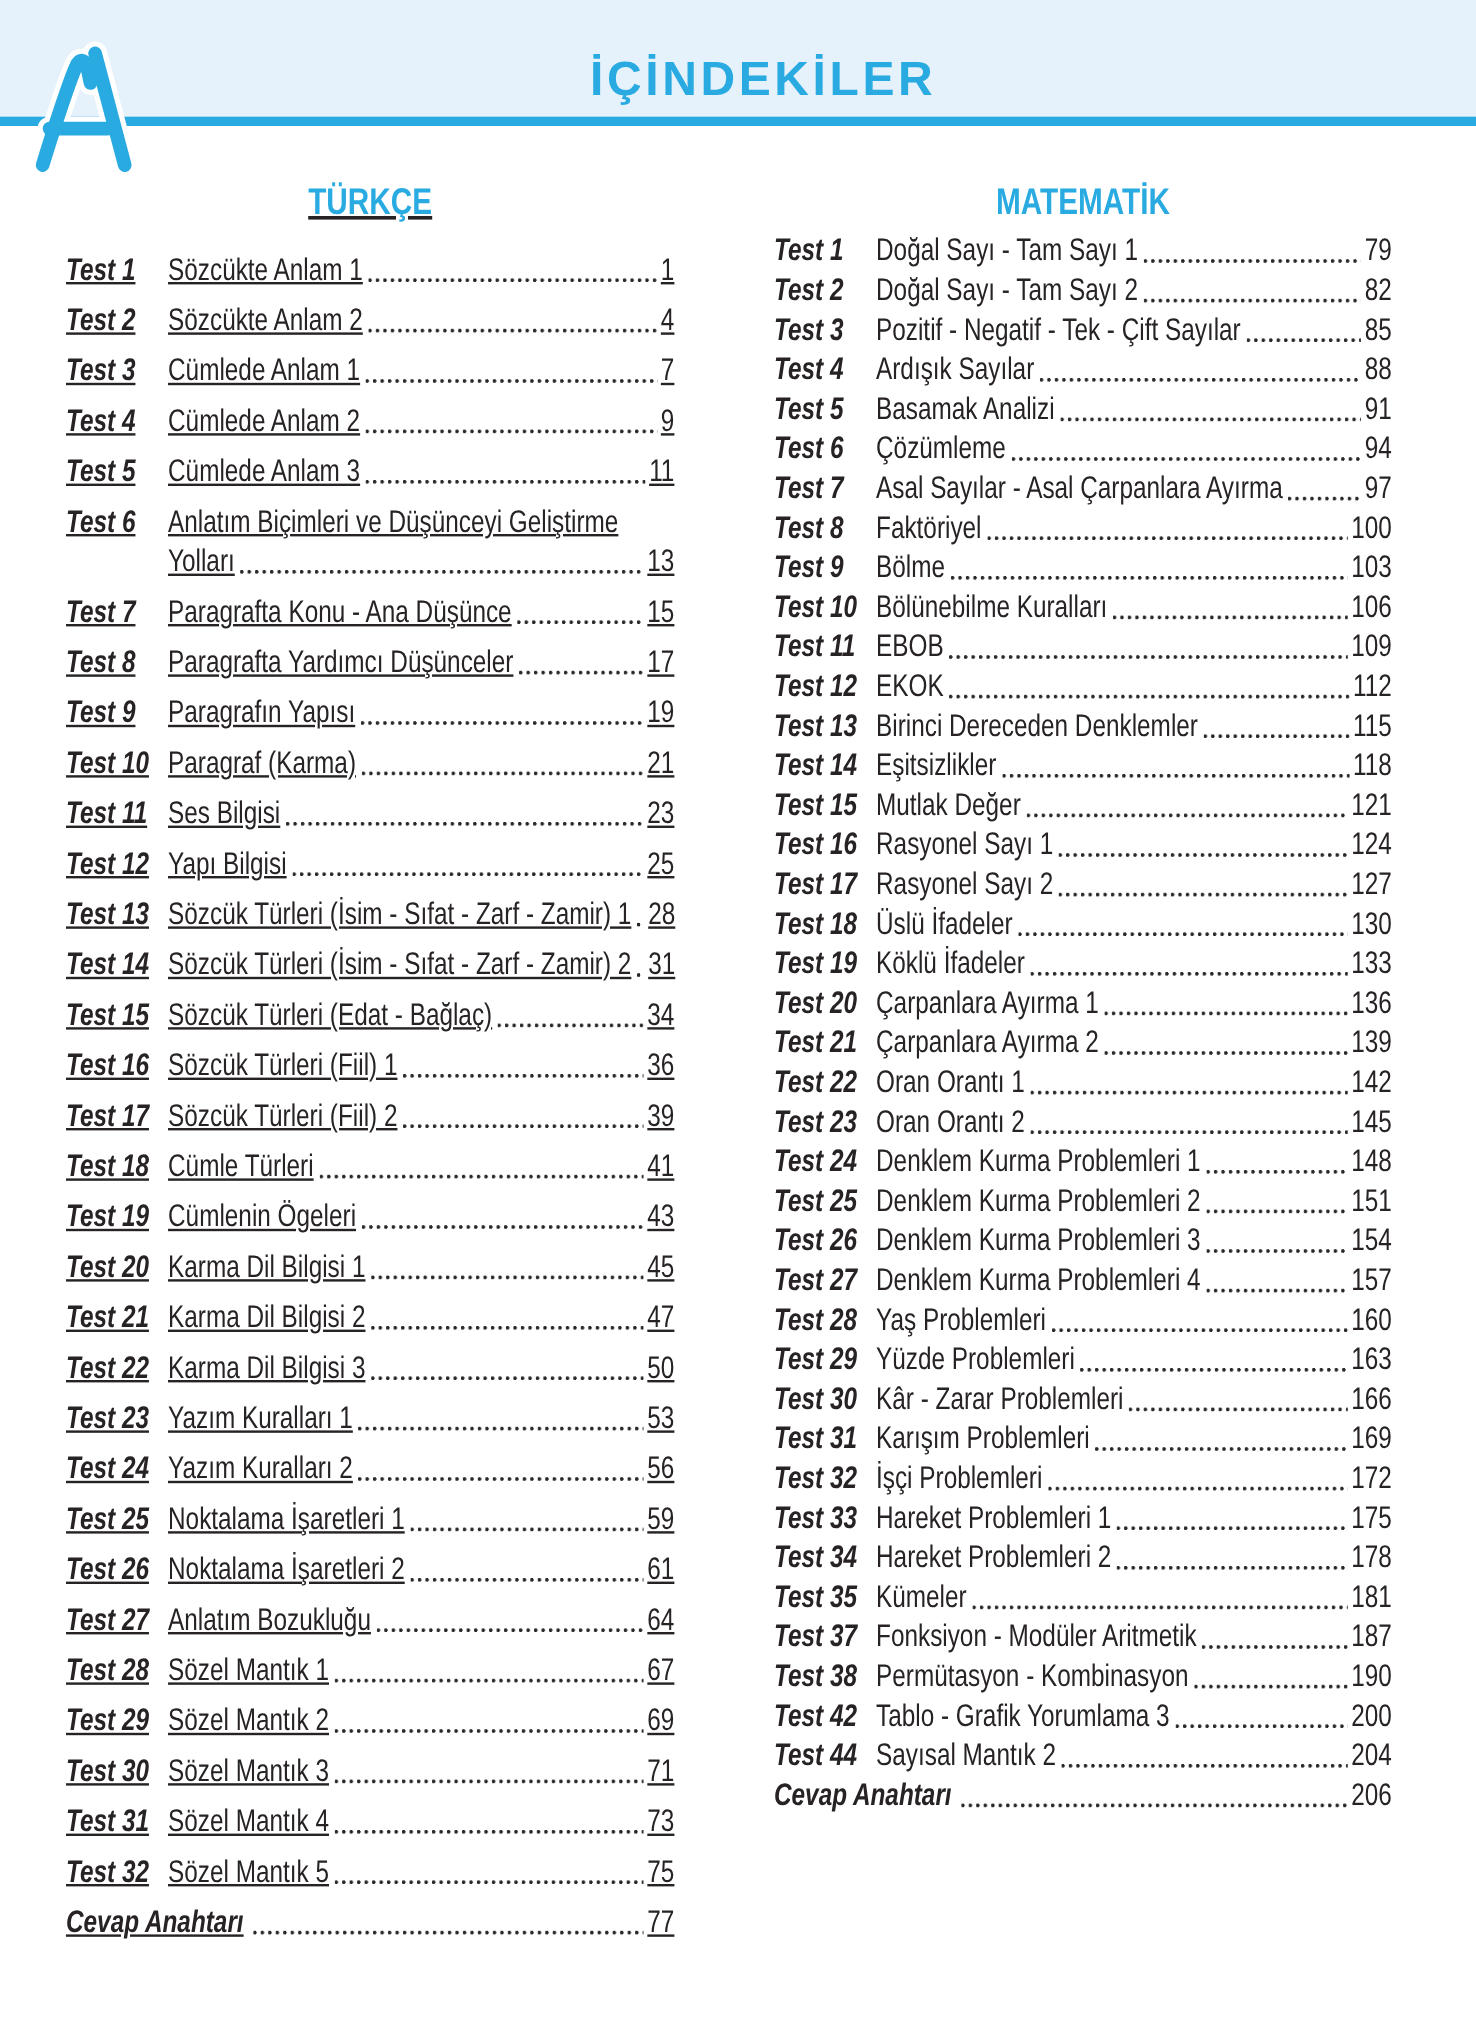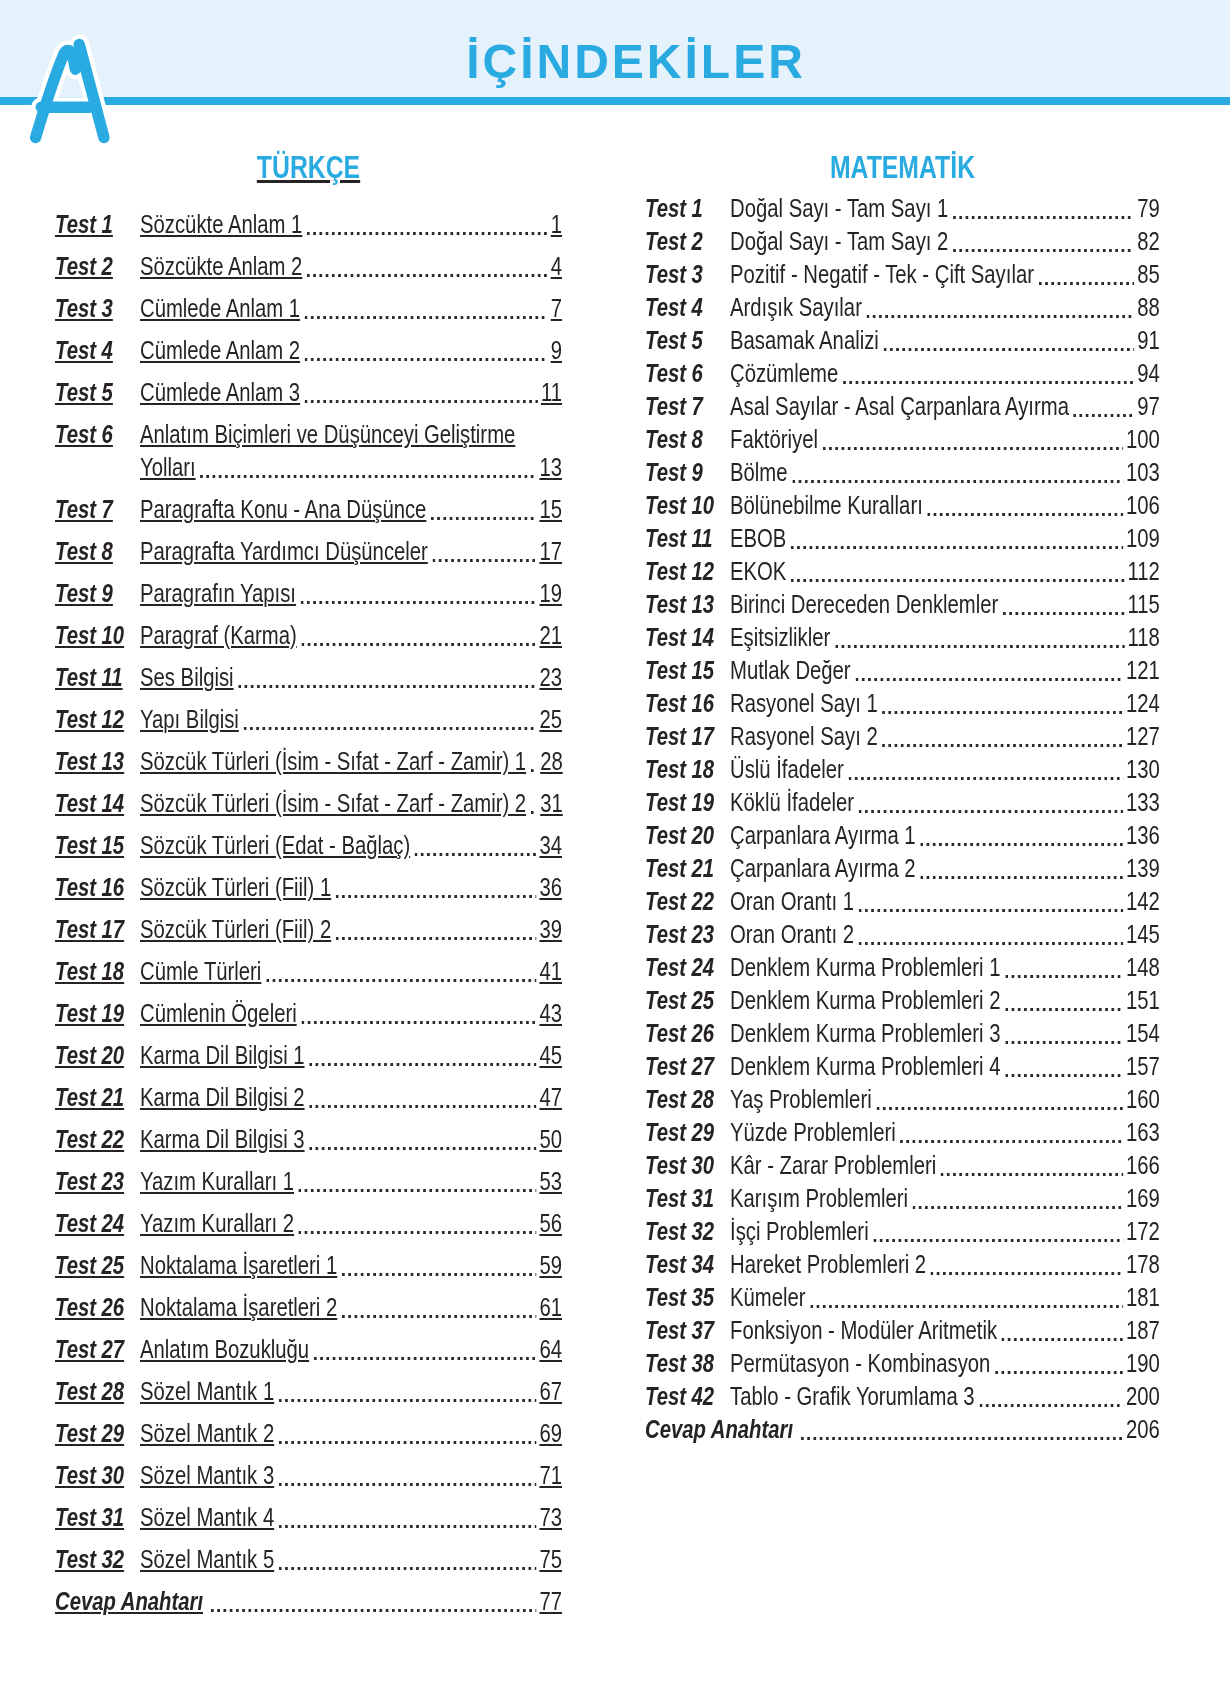--- a/index.html
+++ b/index.html
@@ -6,21 +6,21 @@
   #page {
     position:relative; width:1230px; height:1701px; overflow:hidden;
     background:#ffffff; font-family:"Liberation Sans", sans-serif; color:#272325;
   }
   .header-band {
     position:relative; height:97px; background:#e6f2fb;
     display:flex; align-items:flex-end; justify-content:center; padding-bottom:8px;
     box-sizing:border-box;
   }
   .page-title {
-    color:#29abe2; font-size:48px; font-weight:bold; letter-spacing:3px;margin-left:42px;
+    color:#29abe2; font-size:40px; font-weight:bold; letter-spacing:3px;margin-left:42px;
   }
   .rule { height:8px; background:#29abe2; }
   .logo-wrap { position:absolute; left:27px; top:34px; width:95px; height:115px; z-index:5; }
   .content { display:flex; padding:0 70px 0 55px; }
   .col-turkce { width:507px;text-decoration:underline; }
   .gutter { width:83px; }
   .col-matematik { width:515px; }
   .section-title {
     margin:45px 0 0 0; text-align:center; font-size:31px; font-weight:bold;
     color:#29abe2; transform:scaleX(0.8); transform-origin:50% 50%;
@@ -602,20 +602,28 @@
           <div class="entry">
             <div class="line">
               <span class="label">Test 32</span>
               <span class="title">İşçi Problemleri</span>
               <span class="dots"></span>
               <span class="page-num">172</span>
             </div>
           </div>
           <div class="entry">
             <div class="line">
+              <span class="label">Test 33</span>
+              <span class="title">Hareket Problemleri 1</span>
+              <span class="dots"></span>
+              <span class="page-num">175</span>
+            </div>
+          </div>
+          <div class="entry">
+            <div class="line">
               <span class="label">Test 34</span>
               <span class="title">Hareket Problemleri 2</span>
               <span class="dots"></span>
               <span class="page-num">178</span>
             </div>
           </div>
           <div class="entry">
             <div class="line">
               <span class="label">Test 35</span>
               <span class="title">Kümeler</span>
@@ -638,20 +646,28 @@
               <span class="dots"></span>
               <span class="page-num">190</span>
             </div>
           </div>
           <div class="entry">
             <div class="line">
               <span class="label">Test 42</span>
               <span class="title">Tablo - Grafik Yorumlama 3</span>
               <span class="dots"></span>
               <span class="page-num">200</span>
+            </div>
+          </div>
+          <div class="entry">
+            <div class="line">
+              <span class="label">Test 44</span>
+              <span class="title">Sayısal Mantık 2</span>
+              <span class="dots"></span>
+              <span class="page-num">204</span>
             </div>
           </div>
           <div class="entry">
             <div class="line">
               <span class="label answer">Cevap Anahtarı</span>
               <span class="dots"></span>
               <span class="page-num">206</span>
             </div>
           </div>
         </div>

